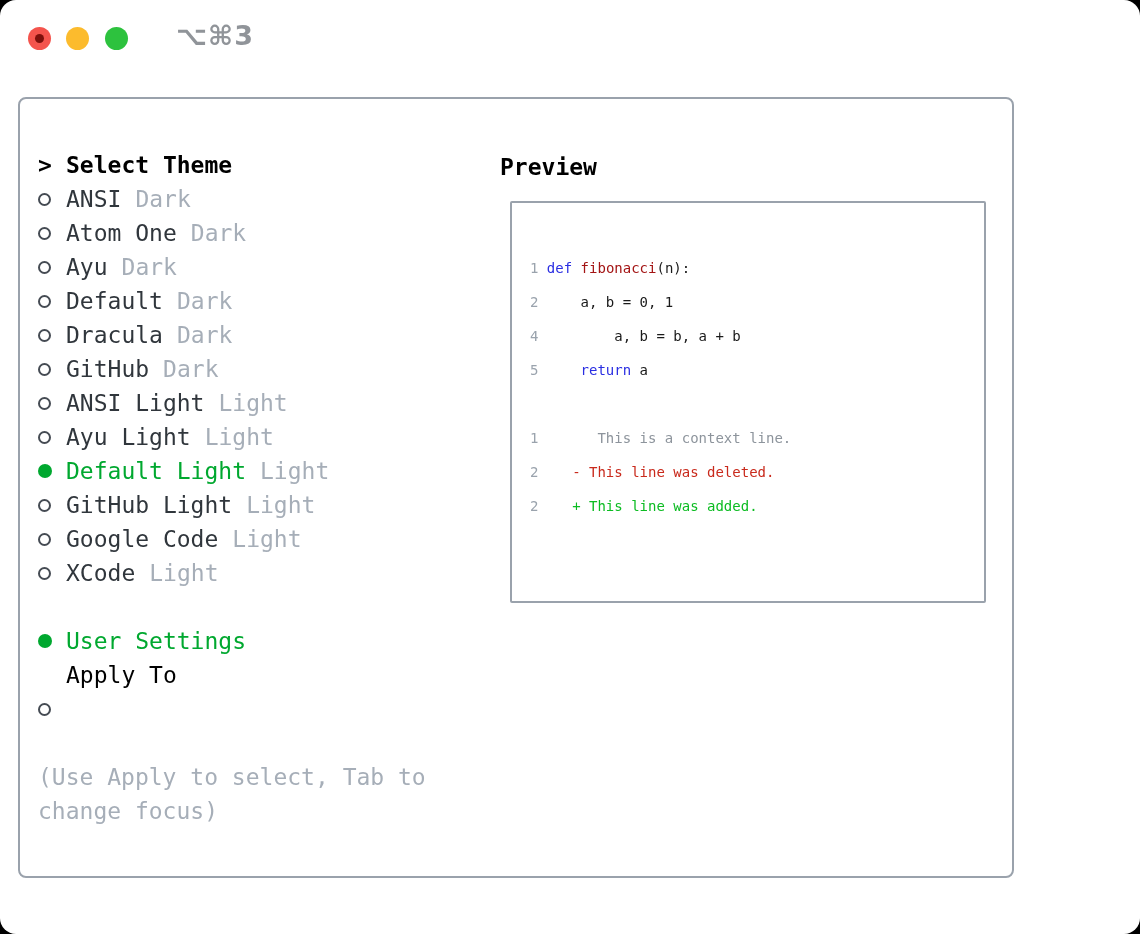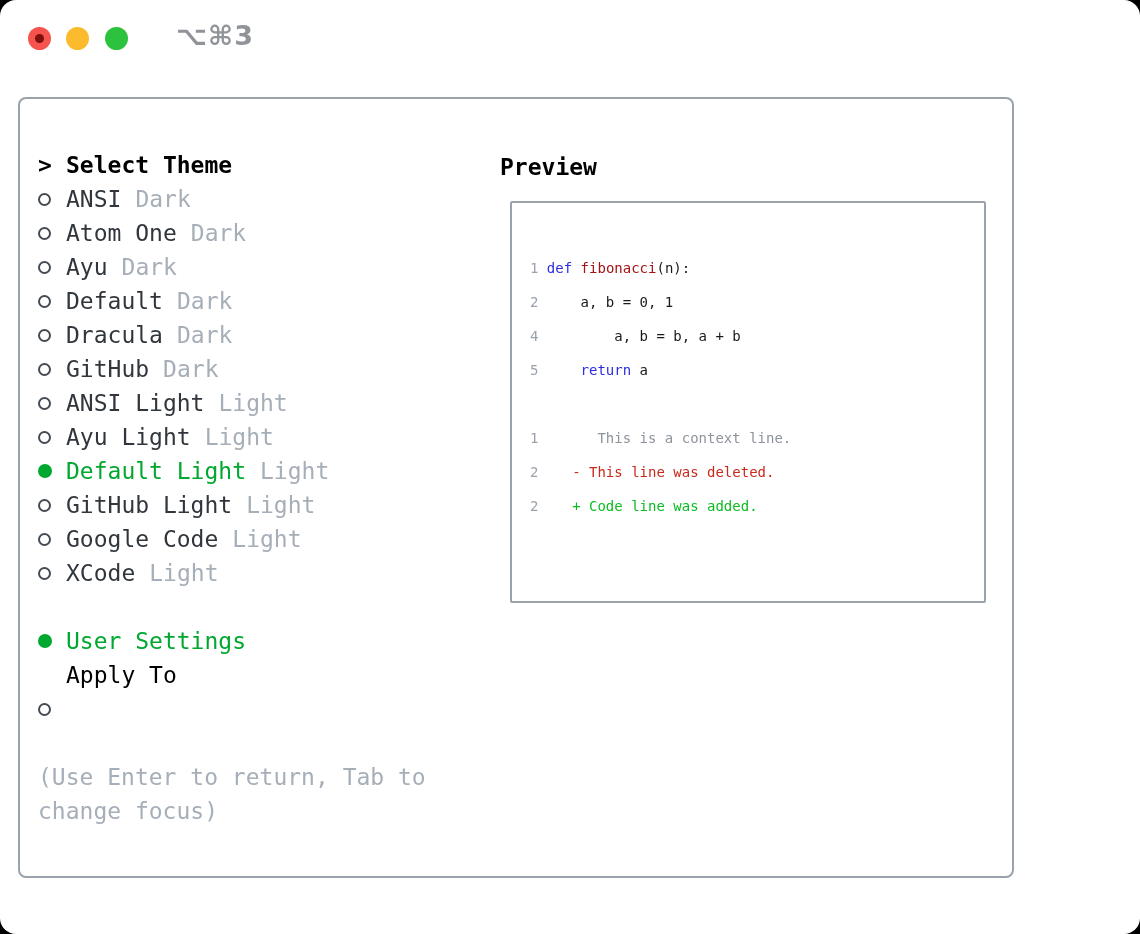--- a/index.html
+++ b/index.html
@@ -78,29 +78,29 @@
         <div class="row"><span class="icon-col"><span class="radio"></span></span><span class="tname">Ayu Light</span><span class="tvariant">Light</span></div>
         <div class="row"><span class="icon-col"><span class="radio sel"></span></span><span class="tname sel">Default Light</span><span class="tvariant">Light</span></div>
         <div class="row"><span class="icon-col"><span class="radio"></span></span><span class="tname">GitHub Light</span><span class="tvariant">Light</span></div>
         <div class="row"><span class="icon-col"><span class="radio"></span></span><span class="tname">Google Code</span><span class="tvariant">Light</span></div>
         <div class="row"><span class="icon-col"><span class="radio"></span></span><span class="tname">XCode</span><span class="tvariant">Light</span></div>
         <div class="spacer"></div>
         <div class="row"><span class="icon-col"><span class="radio sel"></span></span><span class="tname sel">User Settings</span></div>
         <div class="row"><span class="icon-col"></span><span class="sub-hdr">Apply To</span></div>
         <div class="row"><span class="icon-col"><span class="radio"></span></span></div>
         <div class="spacer"></div>
-        <div class="row hint">(Use Enter to return, Tab to</div>
+        <div class="row hint">(Use Apply to select, Tab to</div>
         <div class="row hint">change focus)</div>
       </div>
     <div class="preview-title">Preview</div>
     <div class="preview-box">
         <div class="code-line"><span class="seg-num">1 </span><span class="seg-kw">def</span><span class="seg-code"> </span><span class="seg-fn">fibonacci</span><span class="seg-code">(n):</span></div>
         <div class="code-line"><span class="seg-num">2 </span><span class="seg-code">    a, b = 0, 1</span></div>
         <div class="code-line"><span class="seg-num">4 </span><span class="seg-code">        a, b = b, a + b</span></div>
         <div class="code-line"><span class="seg-num">5 </span><span class="seg-code">    </span><span class="seg-kw">return</span><span class="seg-code"> a</span></div>
         <div class="code-line"><span class="seg-num"></span></div>
         <div class="code-line"><span class="seg-num">1 </span><span class="seg-ctx">      This is a context line.</span></div>
         <div class="code-line"><span class="seg-num">2 </span><span class="seg-del">   - This line was deleted.</span></div>
-        <div class="code-line"><span class="seg-num">2 </span><span class="seg-add">   + Code line was added.</span></div>
+        <div class="code-line"><span class="seg-num">2 </span><span class="seg-add">   + This line was added.</span></div>
       </div>
   </div>
 
 </div>
 
 </body></html>

